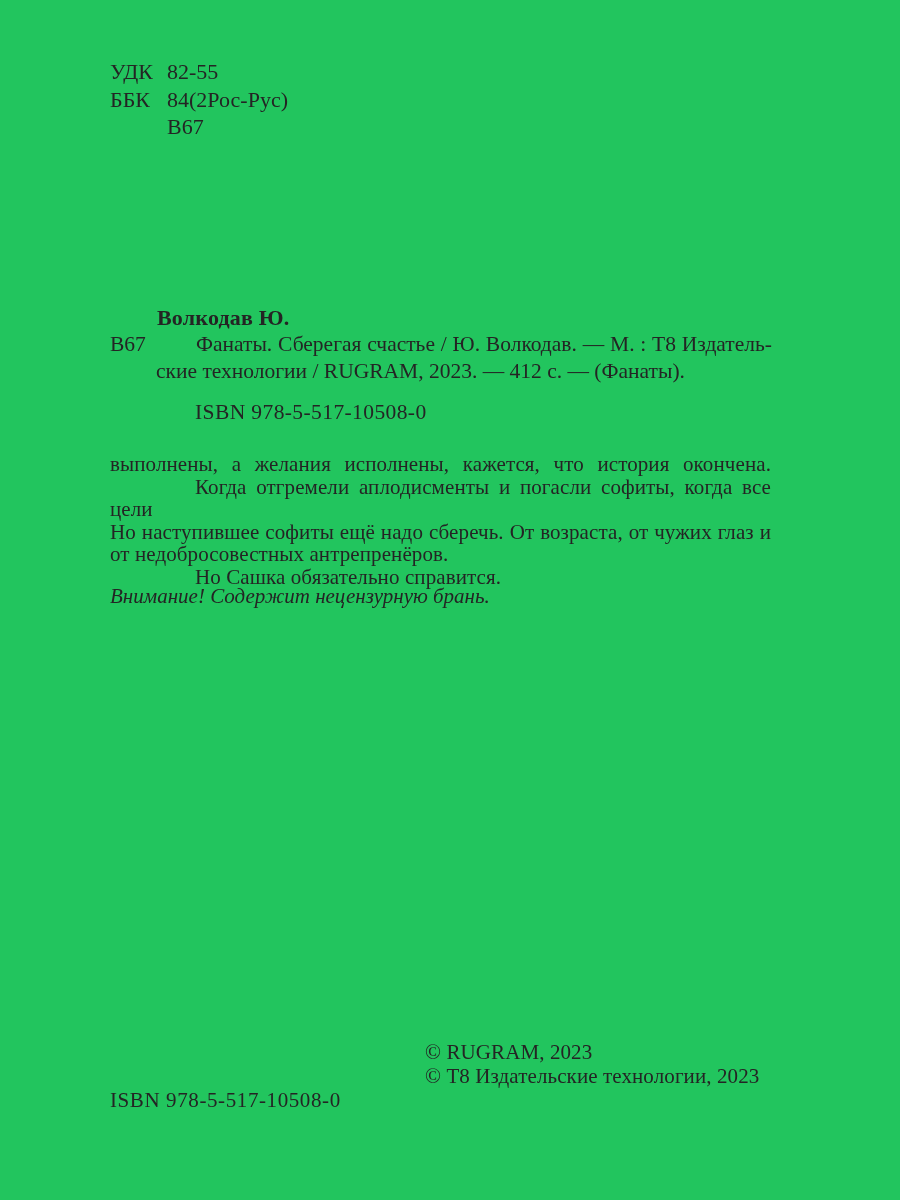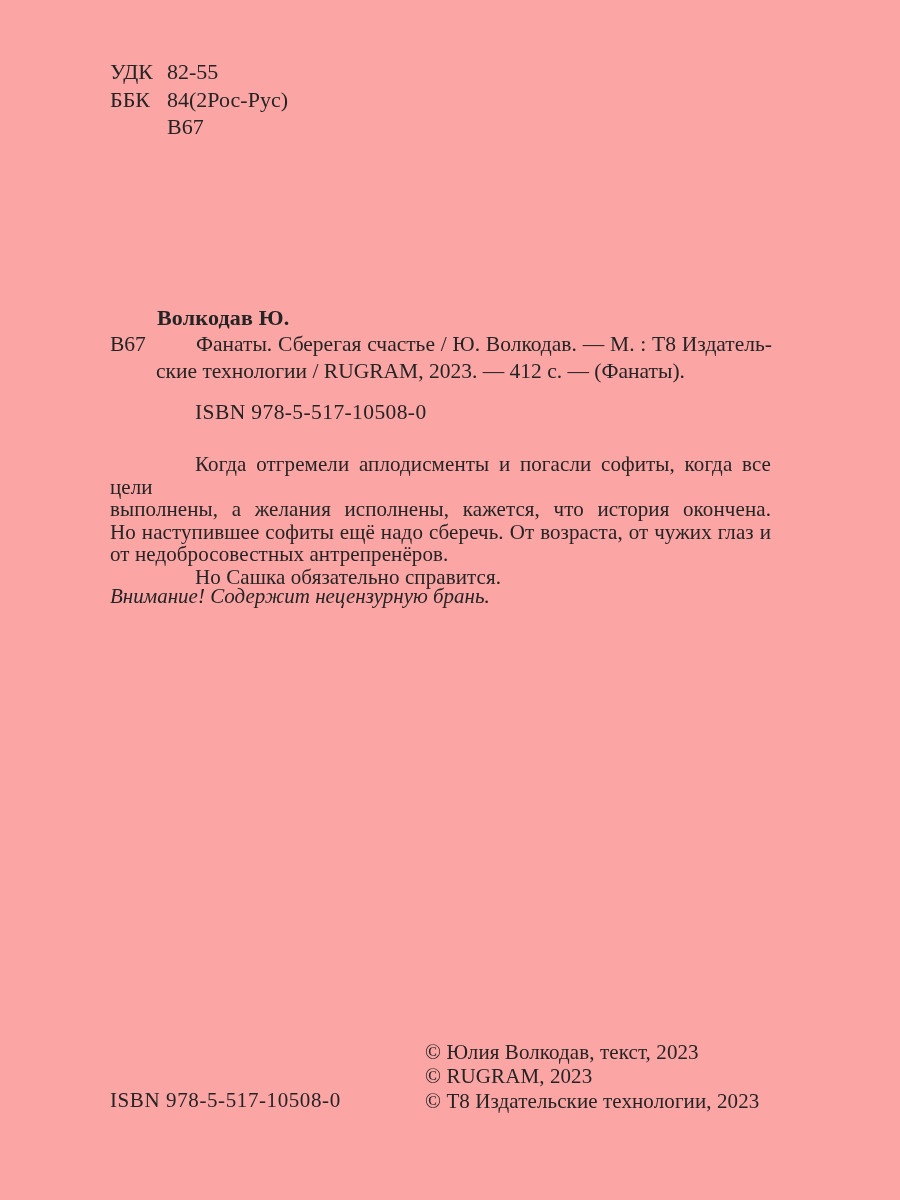--- a/index.html
+++ b/index.html
@@ -4,21 +4,21 @@
 <style>
   html, body {
     margin: 0;
     padding: 0;
     background: #ffffff;
   }
   .page {
     position: relative;
     width: 900px;
     height: 1200px;
-    background: #fca5a5;
+    background: #22c55e;
     overflow: hidden;
     font-family: "Liberation Serif", "DejaVu Serif", serif;
     color: #242424;
   }
   .abs { position: absolute; }
 
   
   .class-block {
     left: 110px;
     top: 58px;
@@ -136,31 +136,30 @@
   <div class="abs bib-code">В67</div>
 
   <div class="abs bib-block">
     <div class="bib-line-first">Фанаты. Сберегая счастье / Ю. Волкодав. — М. : Т8 Издатель-</div>
     <div>ские технологии / RUGRAM, 2023. — 412 с. — (Фанаты).</div>
   </div>
 
   <div class="abs isbn-mid">ISBN 978-5-517-10508-0</div>
 
   <div class="abs annotation">
+    <div class="jl">выполнены, а желания исполнены, кажется, что история окончена.</div>
     <div class="jl indent">Когда отгремели аплодисменты и погасли софиты, когда все цели</div>
-    <div class="jl">выполнены, а желания исполнены, кажется, что история окончена.</div>
     <div class="jl">Но наступившее софиты ещё надо сберечь. От возраста, от чужих глаз и</div>
     <div>от недобросовестных антрепренёров.</div>
     <div class="indent">Но Сашка обязательно справится.</div>
   </div>
 
   <div class="abs notice">Внимание! Содержит нецензурную брань.</div>
 
 
   <div class="abs isbn-bottom">ISBN 978-5-517-10508-0</div>
 
   <div class="abs copyright-block">
-    <div>© Юлия Волкодав, текст, 2023</div>
     <div>© RUGRAM, 2023</div>
     <div>© Т8 Издательские технологии, 2023</div>
   </div>
 
 </div>
 
 </body></html>

